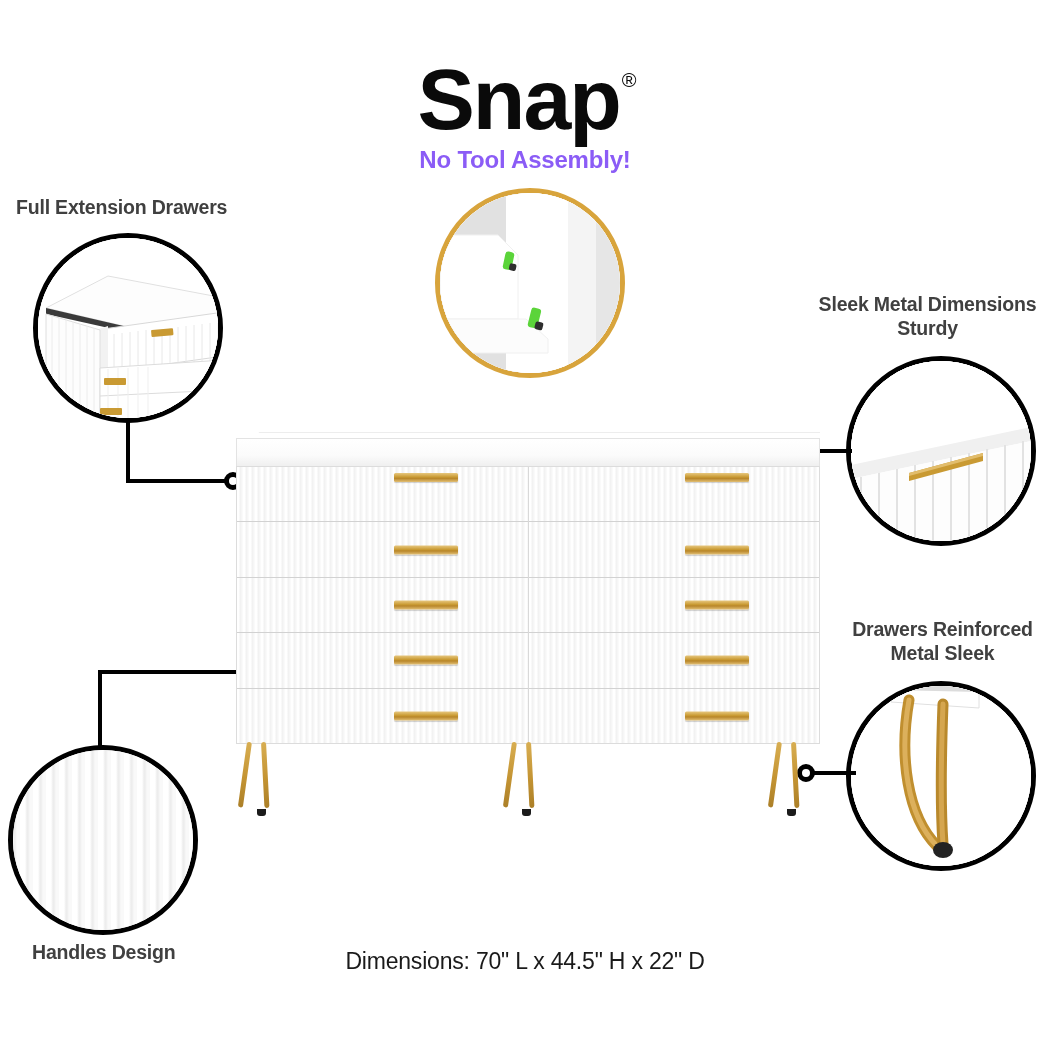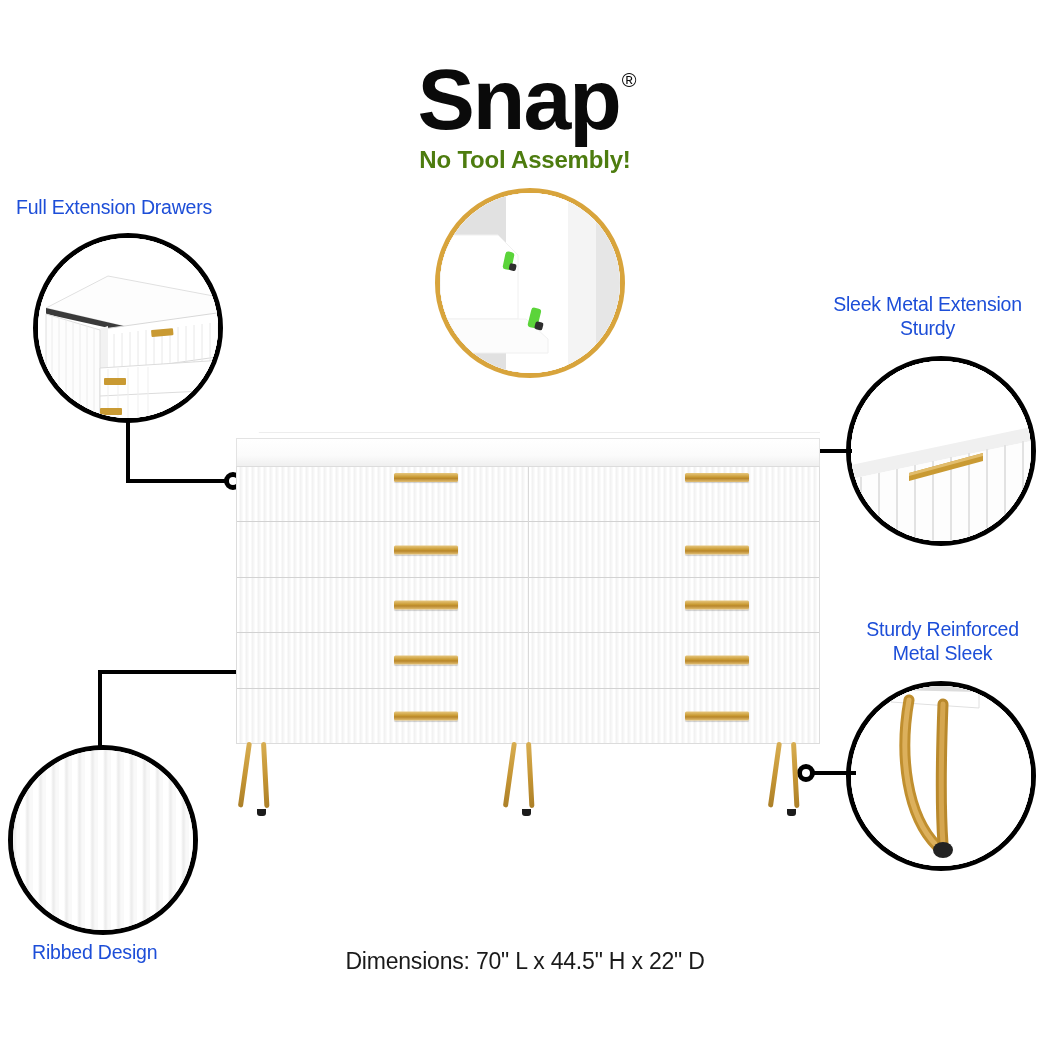--- a/index.html
+++ b/index.html
@@ -21,36 +21,36 @@
     letter-spacing:-2px;
     color:#0a0a0a;
   }
   .brand .reg{
     font-size:20px;vertical-align:top;line-height:1;
     position:relative;top:14px;left:2px;font-weight:500;
   }
   .tagline{
     position:absolute;left:0;top:146px;width:1050px;
     text-align:center;
-    font-size:24px;font-weight:700;color:#4d7c0f;
+    font-size:24px;font-weight:700;color:#8b5cf6;
     letter-spacing:-0.2px;
   }
 
   
   .circ{
     position:absolute;border-radius:50%;overflow:hidden;
     box-sizing:border-box;background:#fff;
   }
   .circ.black{border:5px solid #000;}
   .circ.gold{border:5px solid #d8a43c;}
 
   
   .label{
-    position:absolute;font-size:19.5px;font-weight:400;
-    color:#1d4ed8;line-height:1.22;letter-spacing:-0.2px;
+    position:absolute;font-size:19.5px;font-weight:700;
+    color:#404040;line-height:1.22;letter-spacing:-0.2px;
   }
   .label.center{text-align:center;}
 
   
   .cline{position:absolute;background:#000;}
   .ring{
     position:absolute;width:18px;height:18px;border-radius:50%;
     border:5px solid #000;background:#fff;box-sizing:border-box;
   }
 
@@ -216,21 +216,21 @@
         <rect x="66" y="58" width="9" height="18" rx="3" fill="#5bd43a" transform="rotate(12 66 58)"></rect>
         <rect x="70" y="70" width="7" height="7" rx="2" fill="#2e2e2e" transform="rotate(12 70 70)"></rect>
 
         <rect x="92" y="114" width="10" height="20" rx="3" fill="#5bd43a" transform="rotate(14 92 114)"></rect>
         <rect x="96" y="128" width="8" height="8" rx="2" fill="#2e2e2e" transform="rotate(14 96 128)"></rect>
       </svg>
     </div>
   </div>
 
   <div class="label center" style="left:805px;top:293px;width:245px;">
-    <span>Sleek Metal Extension</span><br>
+    <span>Sleek Metal Dimensions</span><br>
     <span>Sturdy</span>
   </div>
 
   <div class="circ black" style="left:846px;top:356px;width:190px;height:190px;">
     <div class="art">
       <svg viewBox="0 0 190 190" width="190" height="190" aria-hidden="true">
         <rect x="0" y="0" width="190" height="190" fill="#ffffff"></rect>
 
         <polygon points="0,0 190,0 190,72 0,116" fill="#ffffff"></polygon>
         <polygon points="0,104 190,64 190,78 0,118" fill="#f0f0f0"></polygon>
@@ -252,21 +252,21 @@
         <polygon points="58,112 132,92 132,100 58,120" fill="#c99a33"></polygon>
         <polygon points="58,112 132,92 132,95 58,115" fill="#e2bd6c"></polygon>
       </svg>
     </div>
   </div>
 
   <div class="cline" style="left:680px;top:449px;width:172px;height:4px;"></div>
   <div class="ring" style="left:664px;top:442px;"></div>
 
   <div class="label center" style="left:840px;top:618px;width:205px;">
-    <span>Sturdy Reinforced</span><br>
+    <span>Drawers Reinforced</span><br>
     <span>Metal Sleek</span>
   </div>
 
   <div class="circ black" style="left:846px;top:681px;width:190px;height:190px;">
     <div class="art">
       <svg viewBox="0 0 190 190" width="190" height="190" aria-hidden="true">
         <rect x="0" y="0" width="190" height="190" fill="#ffffff"></rect>
 
         <polygon points="40,0 128,0 128,22 40,16" fill="#ffffff" stroke="#e0e0e0" stroke-width="1"></polygon>
         <polygon points="40,0 128,0 128,6 40,4" fill="#dcdcdc"></polygon>
@@ -281,21 +281,21 @@
       </svg>
     </div>
   </div>
 
   <div class="cline" style="left:812px;top:771px;width:44px;height:4px;"></div>
   <div class="ring" style="left:797px;top:764px;"></div>
 
   <div class="circ black" style="left:8px;top:745px;width:190px;height:190px;">
     <div class="ribs-fill"></div>
   </div>
-  <div class="label" style="left:32px;top:941px;">Ribbed Design</div>
+  <div class="label" style="left:32px;top:941px;">Handles Design</div>
 
   <div class="cline" style="left:98px;top:670px;width:4px;height:80px;"></div>
   <div class="cline" style="left:98px;top:670px;width:200px;height:4px;"></div>
   <div class="ring" style="left:292px;top:663px;"></div>
 
   <div id="dresser">
     <div class="top-face"></div>
     <div class="top-slab"></div>
 
     <div class="body">

